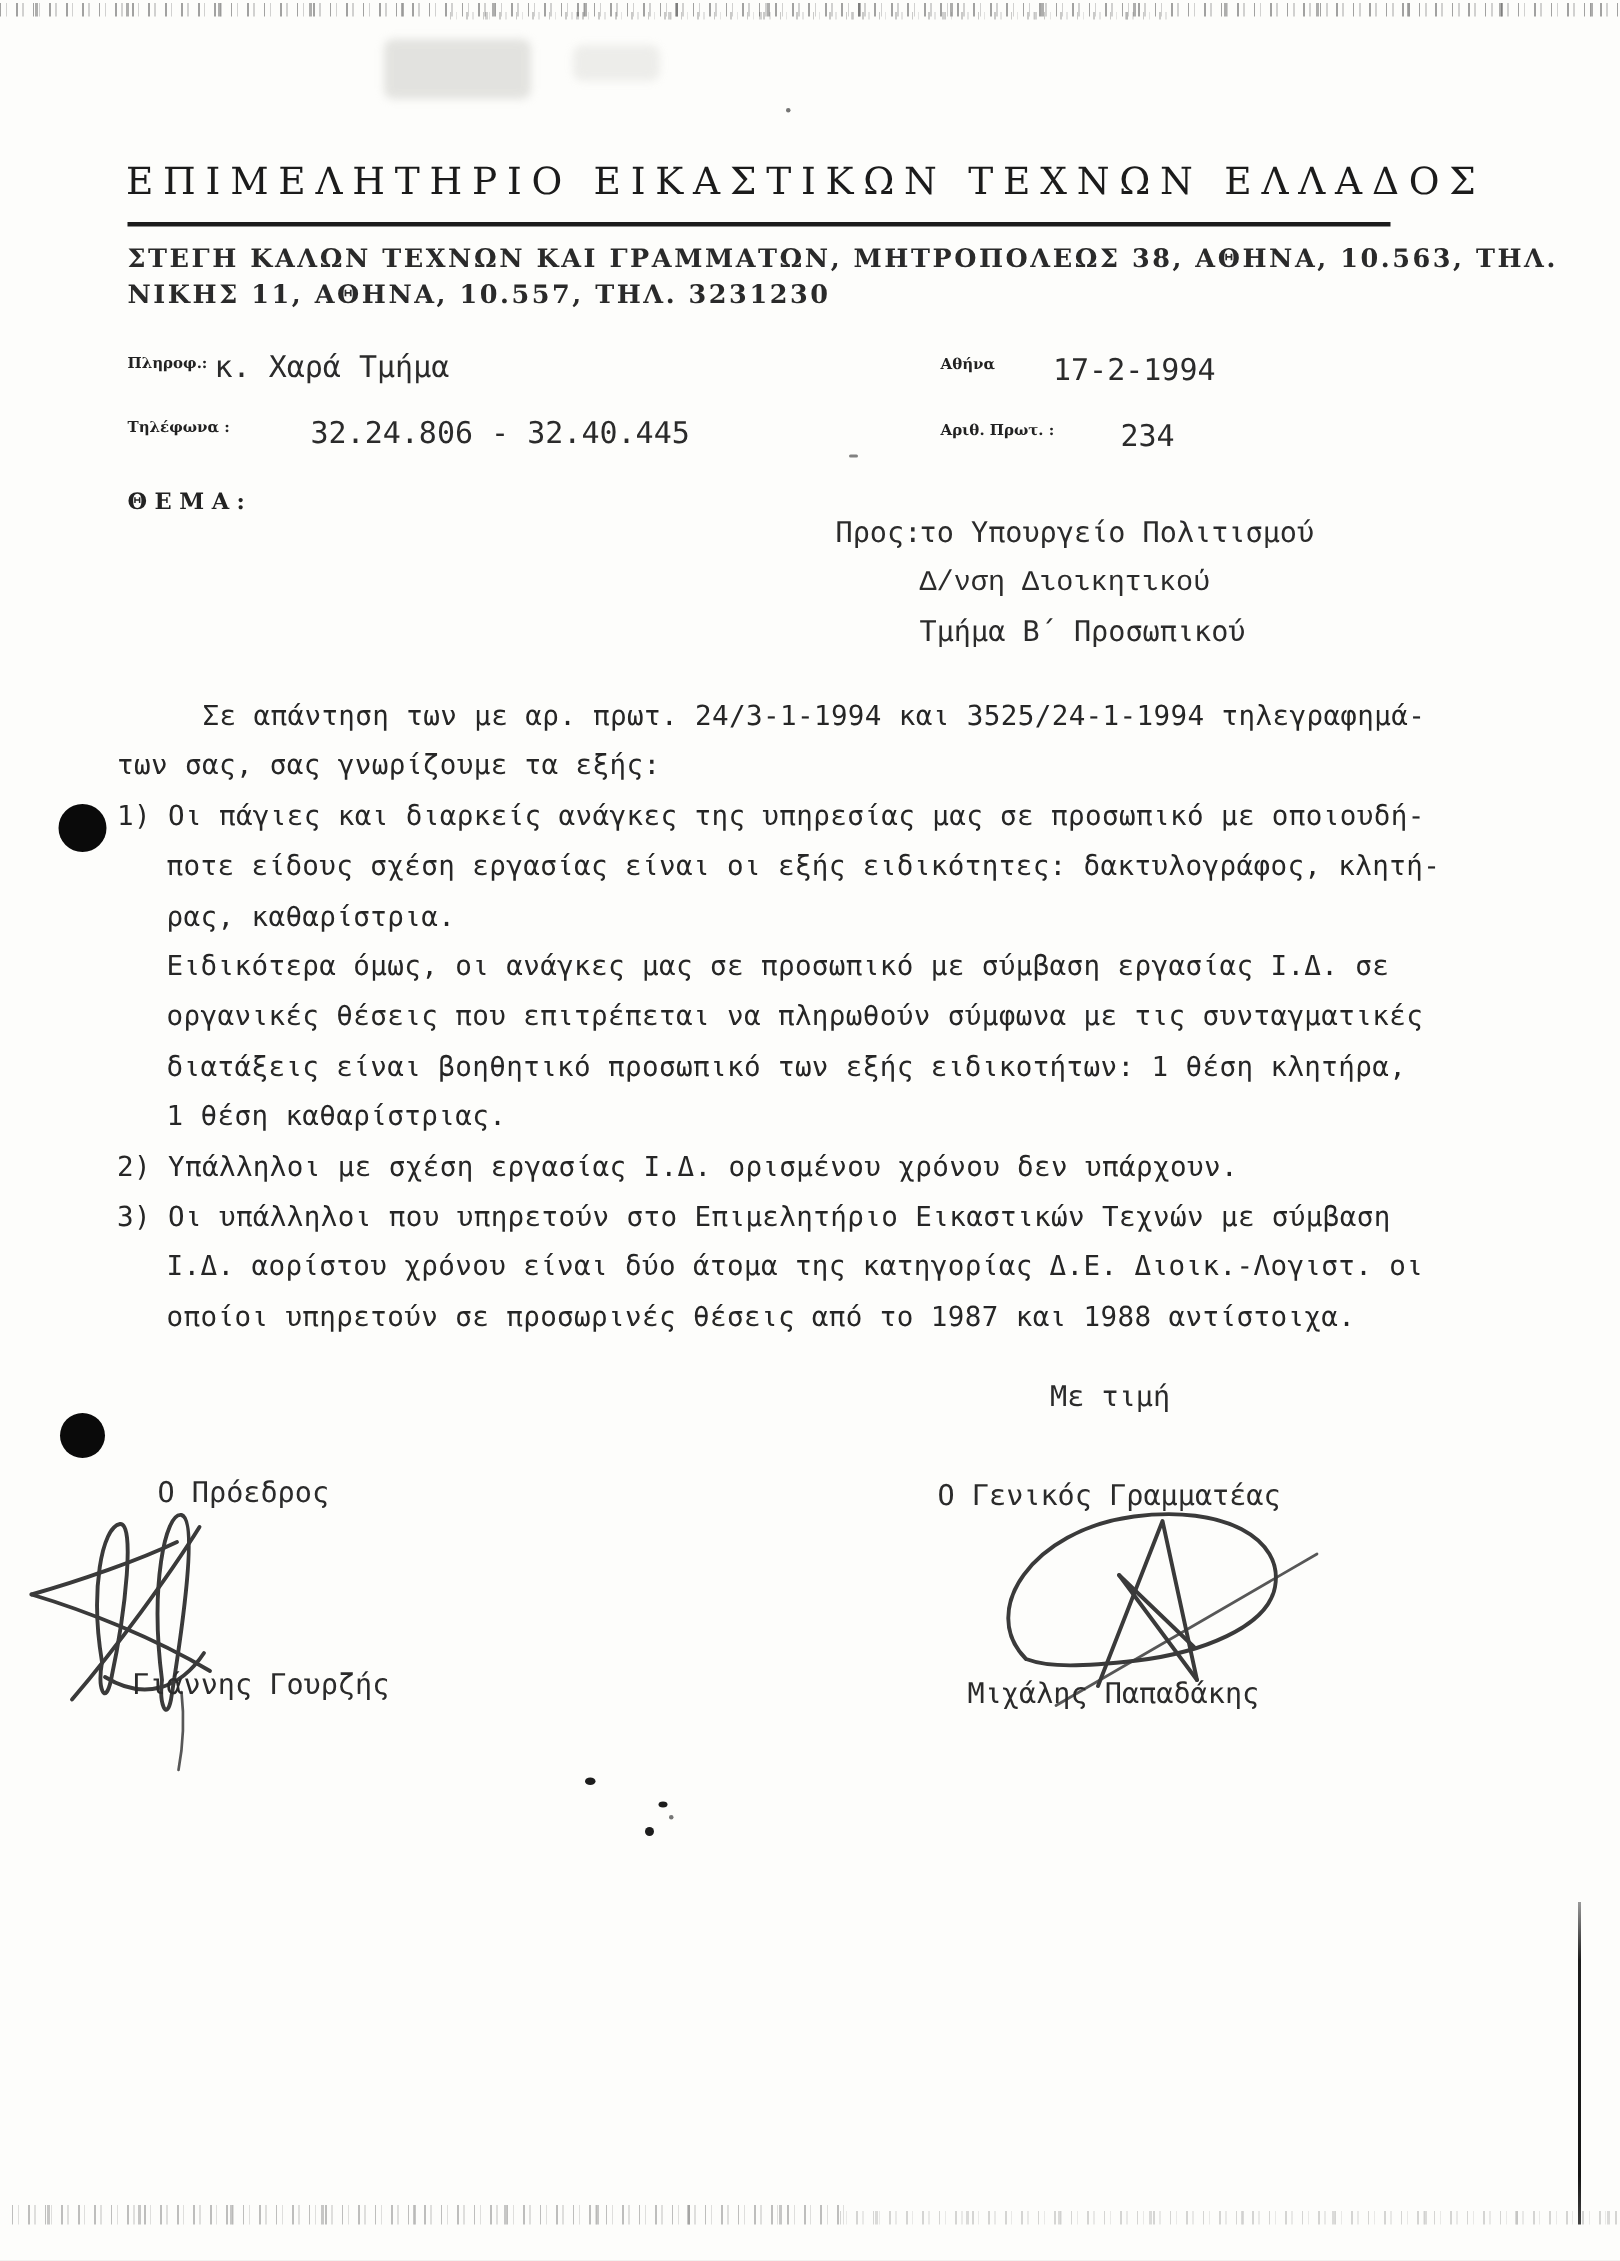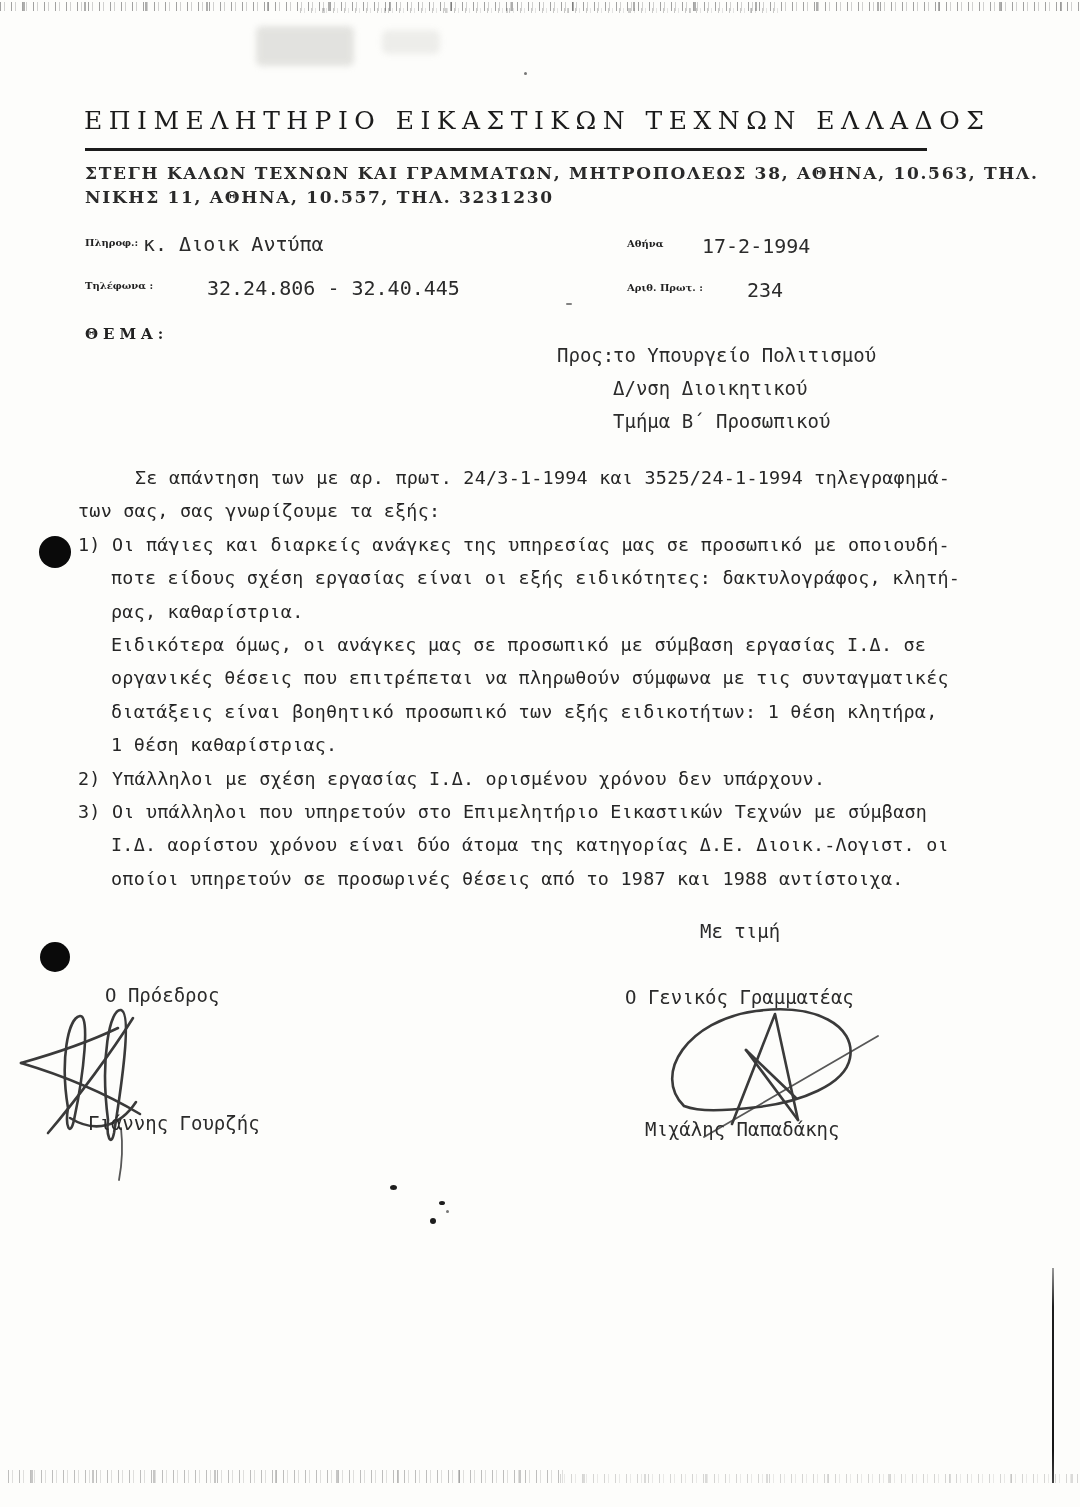--- a/index.html
+++ b/index.html
@@ -92,34 +92,34 @@
   <div class="abs blob" style="left:256px;top:26px;width:98px;height:40px;opacity:.5;"></div>
   <div class="abs blob" style="left:382px;top:30px;width:58px;height:24px;opacity:.3;"></div>
   <div class="abs speck" style="left:524px;top:72px;width:3px;height:3px;opacity:.6;"></div>
 
   <div class="abs lh-title">ΕΠΙΜΕΛΗΤΗΡΙΟ ΕΙΚΑΣΤΙΚΩΝ ΤΕΧΝΩΝ ΕΛΛΑΔΟΣ</div>
   <div class="abs lh-rule"></div>
   <div class="abs lh-addr lh-addr1">ΣΤΕΓΗ ΚΑΛΩΝ ΤΕΧΝΩΝ ΚΑΙ ΓΡΑΜΜΑΤΩΝ, ΜΗΤΡΟΠΟΛΕΩΣ 38, ΑΘΗΝΑ, 10.563, ΤΗΛ.</div>
   <div class="abs lh-addr lh-addr2">ΝΙΚΗΣ 11, ΑΘΗΝΑ, 10.557, ΤΗΛ. 3231230</div>
 
   <div class="abs plabel" style="left:85px;top:237px;">Πληροφ.:</div>
-  <div class="abs typed t20" style="left:143px;top:232px;">κ. Διοικ Αντύπα</div>
+  <div class="abs typed t20" style="left:143px;top:232px;">κ. Χαρά Τμήμα</div>
   <div class="abs plabel" style="left:85px;top:280px;">Τηλέφωνα :</div>
   <div class="abs typed t20" style="left:185px;top:276px;margin-left:22px;">32.24.806 - 32.40.445</div>
   <div class="abs subject">ΘΕΜΑ:</div>
 
   <div class="abs plabel" style="left:627px;top:238px;">Αθήνα</div>
   <div class="abs typed t20" style="left:702px;top:234px;">17-2-1994</div>
   <div class="abs plabel" style="left:627px;top:282px;">Αριθ. Πρωτ. :</div>
   <div class="abs typed t20" style="left:747px;top:278px;">234</div>
   <div class="abs speck" style="left:566px;top:303px;width:6px;height:2px;opacity:.55;border-radius:1px;"></div>
 
   <div class="abs typed t19" style="left:557px;top:344px;">Προς:</div>
   <div class="abs recipient-line" style="left:613px;top:344px;">το Υπουργείο Πολιτισμού</div>
-  <div class="abs recipient-line" style="left:613px;top:377px;">Δ/νση Διοικητικού</div>
+  <div class="abs recipient-line" style="left:613px;top:377px;font-family:Liberation Mono, monospace;">Δ/νση Διοικητικού</div>
   <div class="abs recipient-line" style="left:613px;top:410px;">Τμήμα Β΄ Προσωπικού</div>
 
   <div class="abs hole" style="left:39px;top:536px;width:32px;height:32px;"></div>
   <div class="abs hole" style="left:40px;top:942px;width:30px;height:30px;"></div>
 
   <div class="abs body-block">
     <div class="body-line i2">Σε απάντηση των με αρ. πρωτ. 24/3-1-1994 και 3525/24-1-1994 τηλεγραφημά-</div>
     <div class="body-line i0">των σας, σας γνωρίζουμε τα εξής:</div>
     <div class="body-line i0">1) Οι πάγιες και διαρκείς ανάγκες της υπηρεσίας μας σε προσωπικό με οποιουδή-</div>
     <div class="body-line i1">ποτε είδους σχέση εργασίας είναι οι εξής ειδικότητες: δακτυλογράφος, κλητή-</div>

